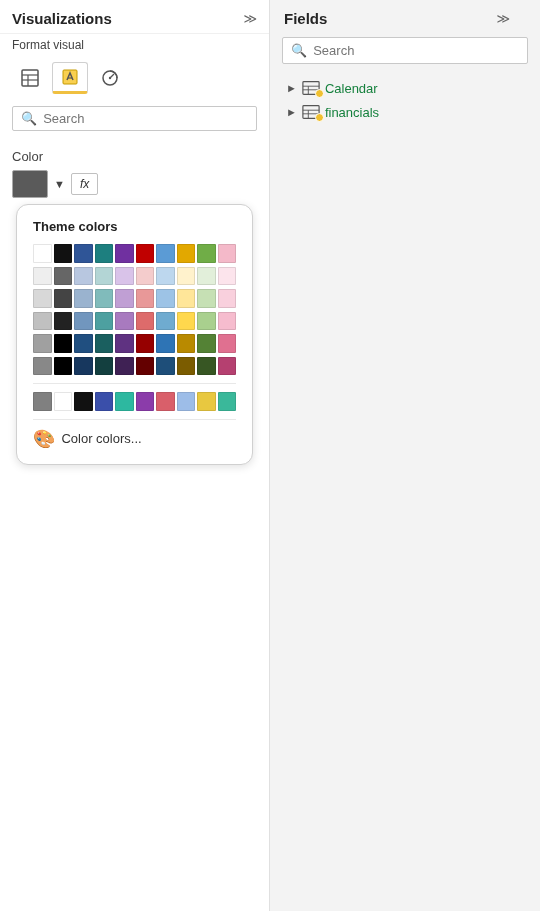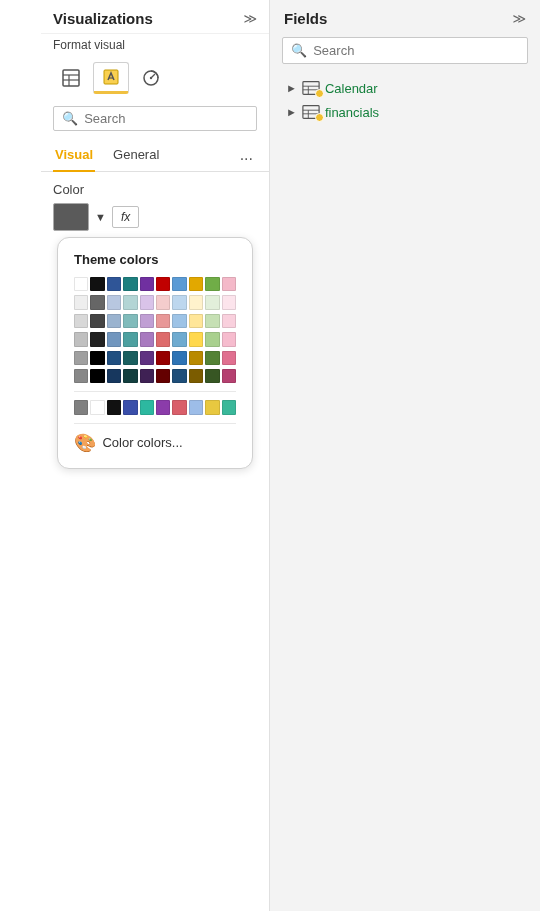--- a/index.html
+++ b/index.html
@@ -14,21 +14,20 @@
     }
 
     
     .left-panel {
       width: 270px;
       background: #fff;
       border-right: 1px solid #e0e0e0;
       display: flex;
       flex-direction: column;
       flex-shrink: 0;
-      padding-left: 41px;
     }
 
     .panel-header {
       padding: 10px 12px 6px 12px;
       display: flex;
       align-items: center;
       justify-content: space-between;
       border-bottom: 1px solid #f0f0f0;
     }
 
@@ -255,21 +254,21 @@
       flex: 1;
       background: #f3f3f3;
       display: flex;
       flex-direction: column;
     }
 
     .right-header {
       display: flex;
       align-items: center;
       justify-content: space-between;
-      padding: 10px 14px 6px 14px;
+      padding: 10px 30px 6px 14px;
       background: #f3f3f3;
     }
 
     .right-title {
       font-size: 15px;
       font-weight: 600;
       color: #252525;
     }
 
     .right-search {
@@ -364,25 +363,20 @@
         <circle cx="10" cy="10" r="1.2" fill="#555"></circle>
       </svg>
     </button>
   </div>
 
   <div class="search-box">
     <span class="search-icon-small">🔍</span>
     <input type="text" placeholder="Search" style="">
   </div>
 
-  <div class="tab-bar">
-    <div class="tab-item active">Visual</div>
-    <div class="tab-item">General</div>
-    <span class="tab-more">...</span>
-  </div>
 
   <div class="visual-content">
     <div class="section-label">Color</div>
     <div class="color-picker-row">
       <div class="color-swatch-btn">
         <div class="color-swatch-inner" style="background:#5a5a5a;"></div>
       </div>
       <span class="chevron-btn">▼</span>
       <button class="fx-btn">fx</button>
     </div>

